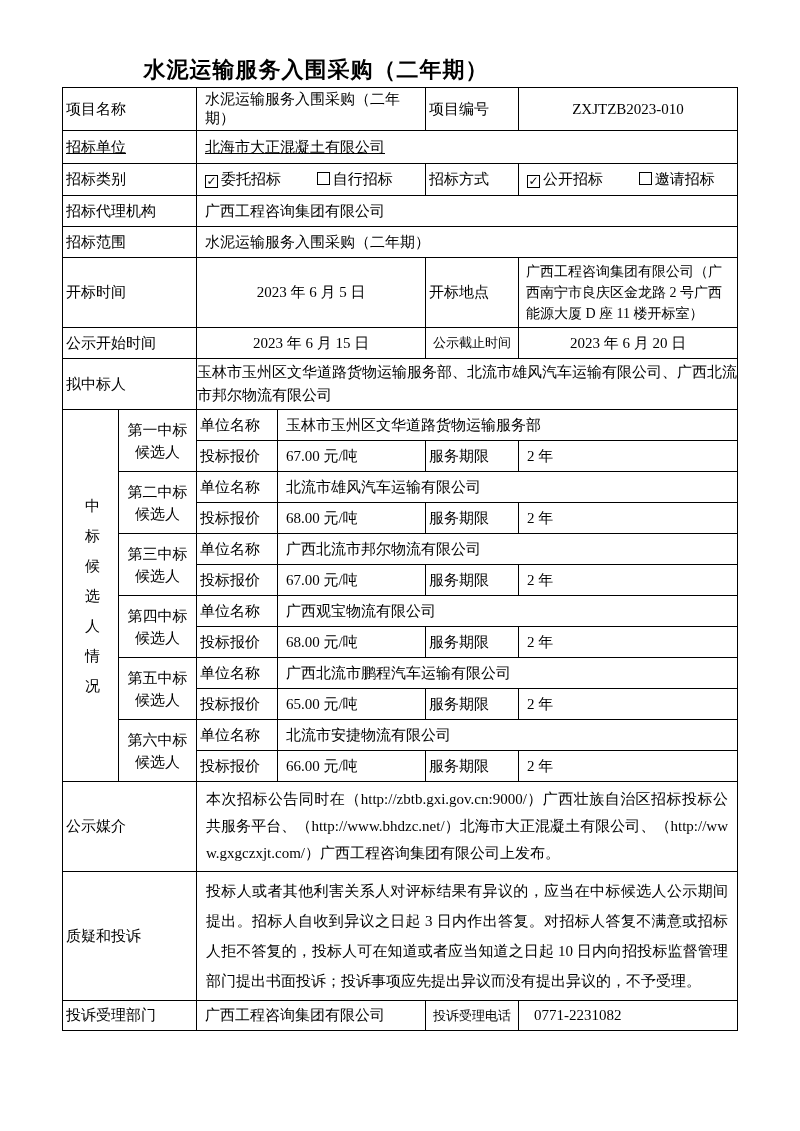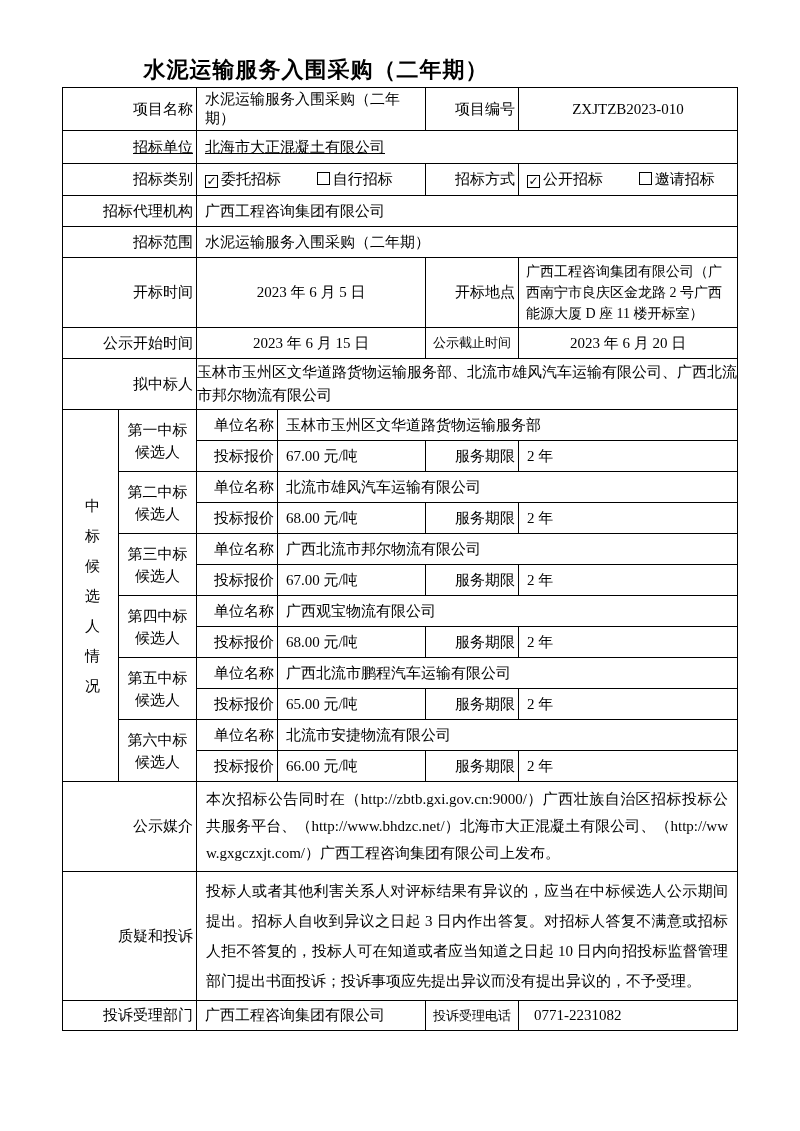--- a/index.html
+++ b/index.html
@@ -19,21 +19,21 @@
     table-layout: fixed;
     width: 675px;
   }
   td {
     border: 1px solid #000;
     font-size: 15px;
     vertical-align: middle;
     word-break: break-all;
     overflow: hidden;
   }
-  td.lbl { text-align: right; padding: 4px 3px; }
+  td.lbl { text-align: left; padding: 4px 3px; }
   td.val { text-align: left; padding: 2px 8px; }
   td.ctr { text-align: center; padding: 2px 2px; }
   td.tight { text-align: center; padding: 0; font-size: 13px; }
   td.small { font-size: 14px; line-height: 21px; padding: 3px 7px; }
   td.winners { line-height: 23px; padding: 2px 0; }
   td.just { text-align: justify; line-height: 27px; padding: 4px 9px; }
   td.just2 { text-align: justify; line-height: 30px; padding: 4px 9px; }
   td.vlabel { text-align: center; padding: 2px 22px; line-height: 30px; }
   td.rank { text-align: center; padding: 2px 6px; line-height: 22px; }
   tr.h36 { height: 36px; } tr.h33 { height: 33px; text-decoration: underline; } tr.h32 { height: 32px; }

